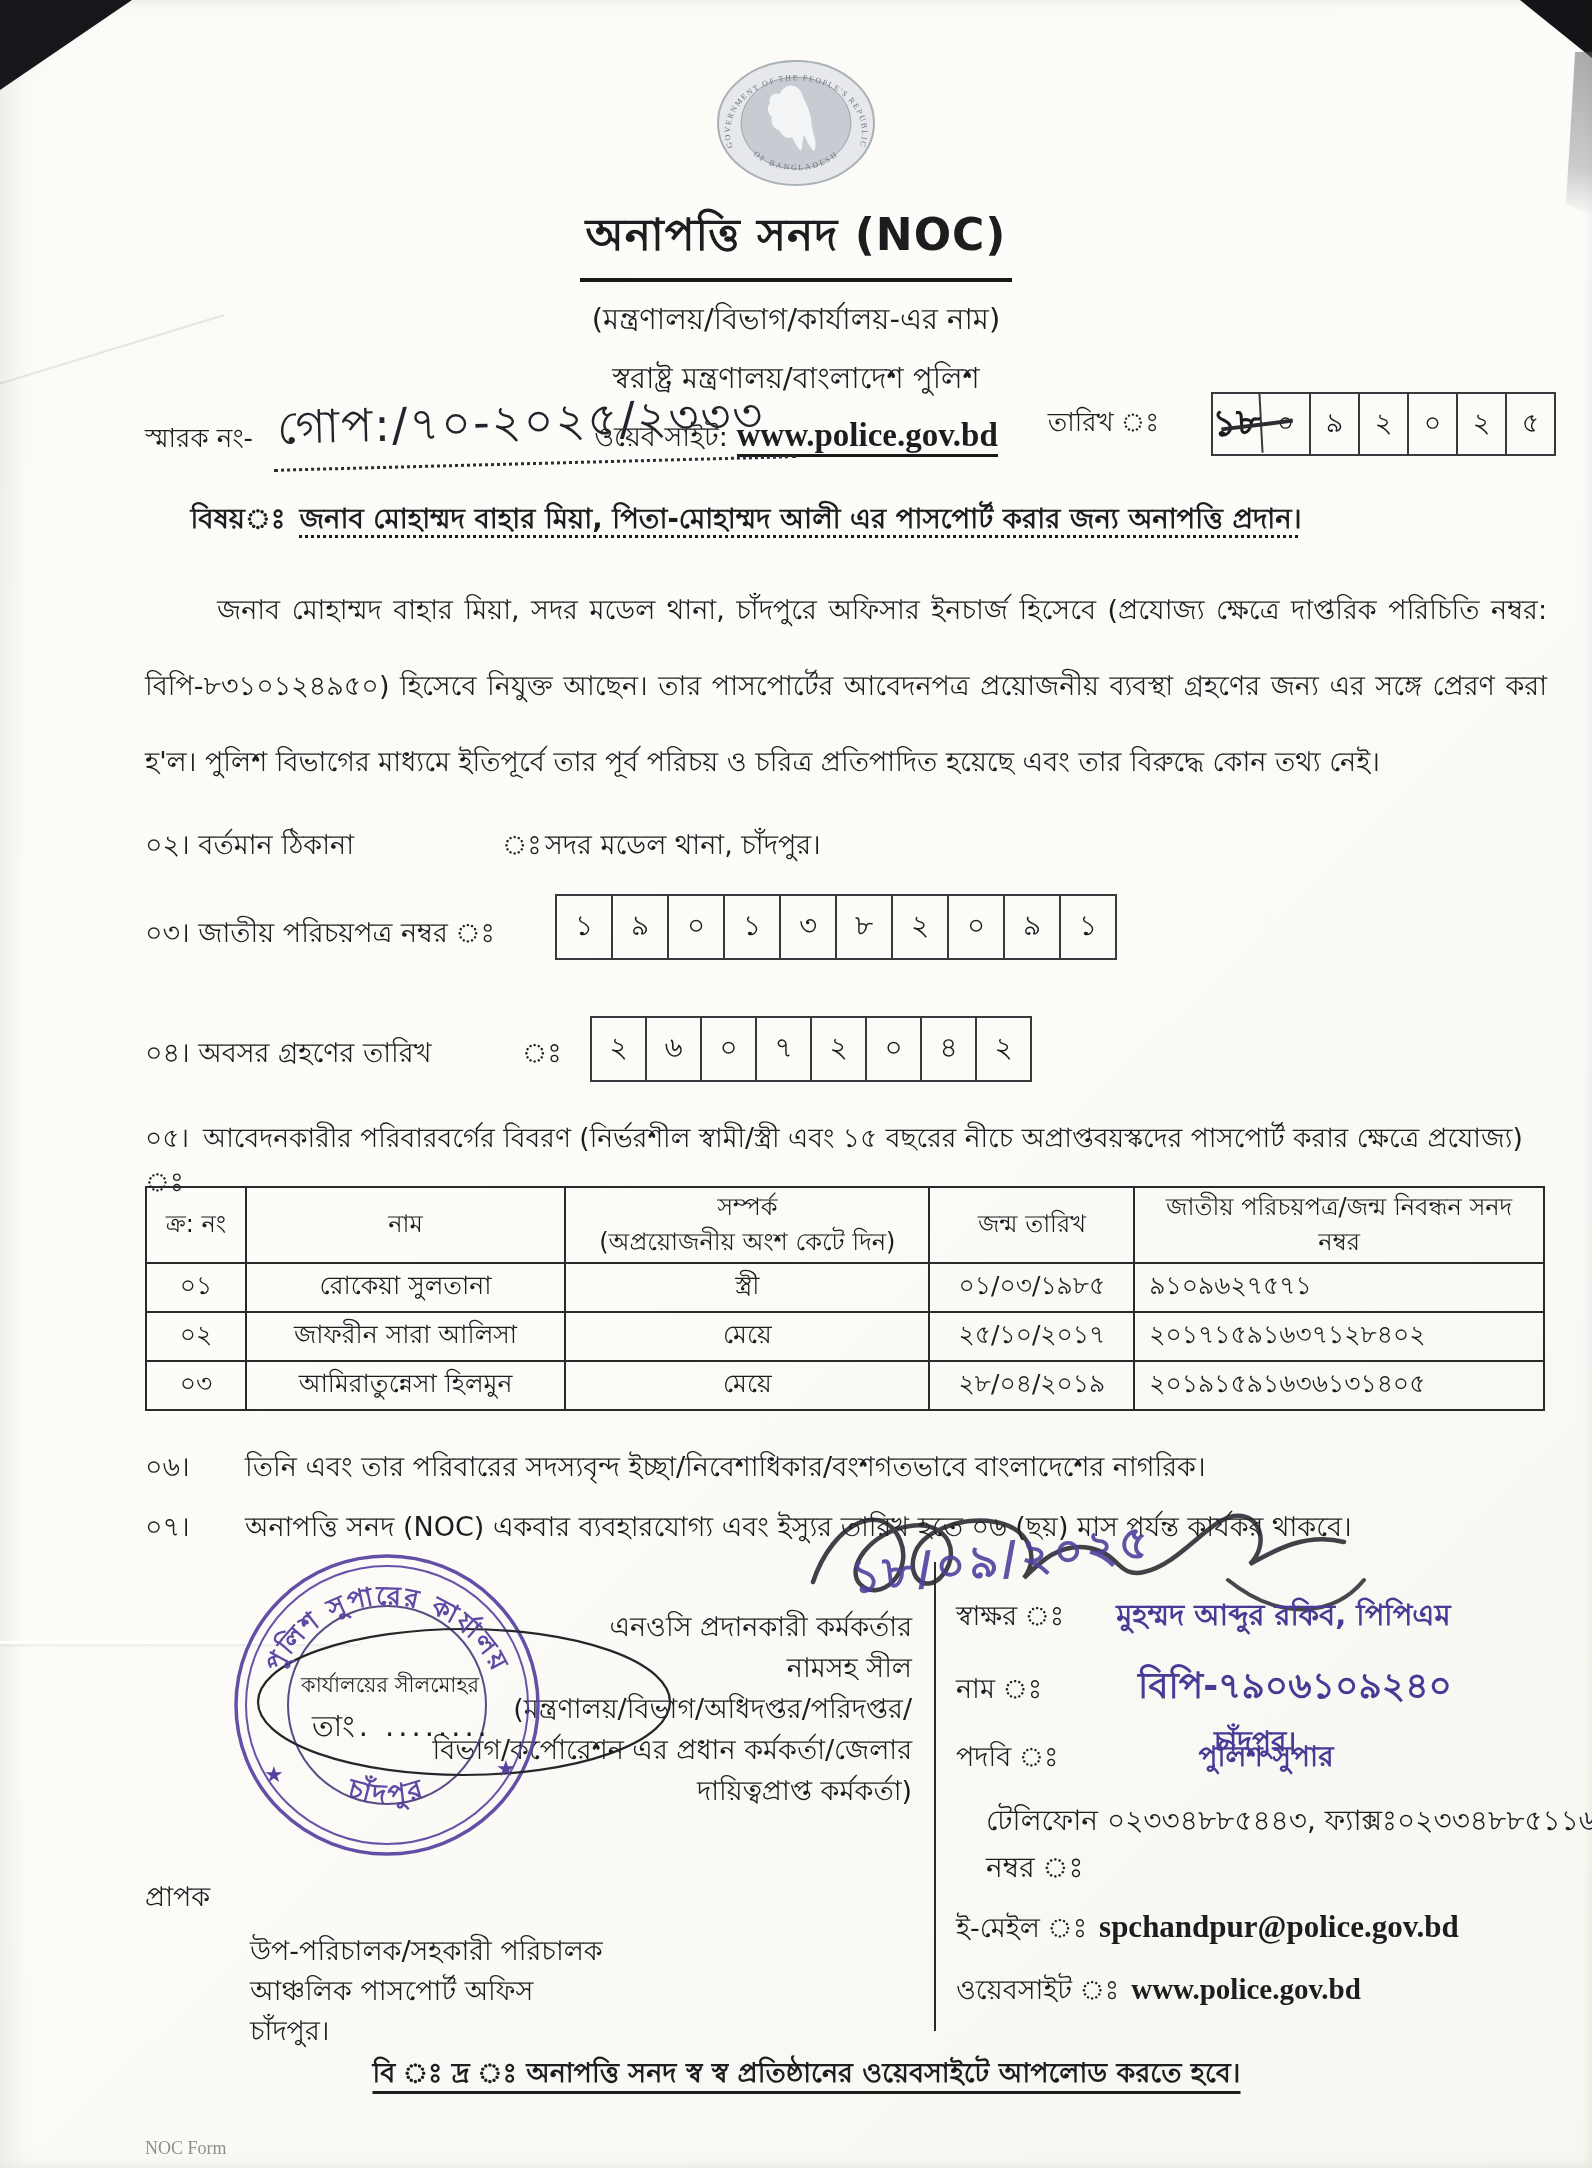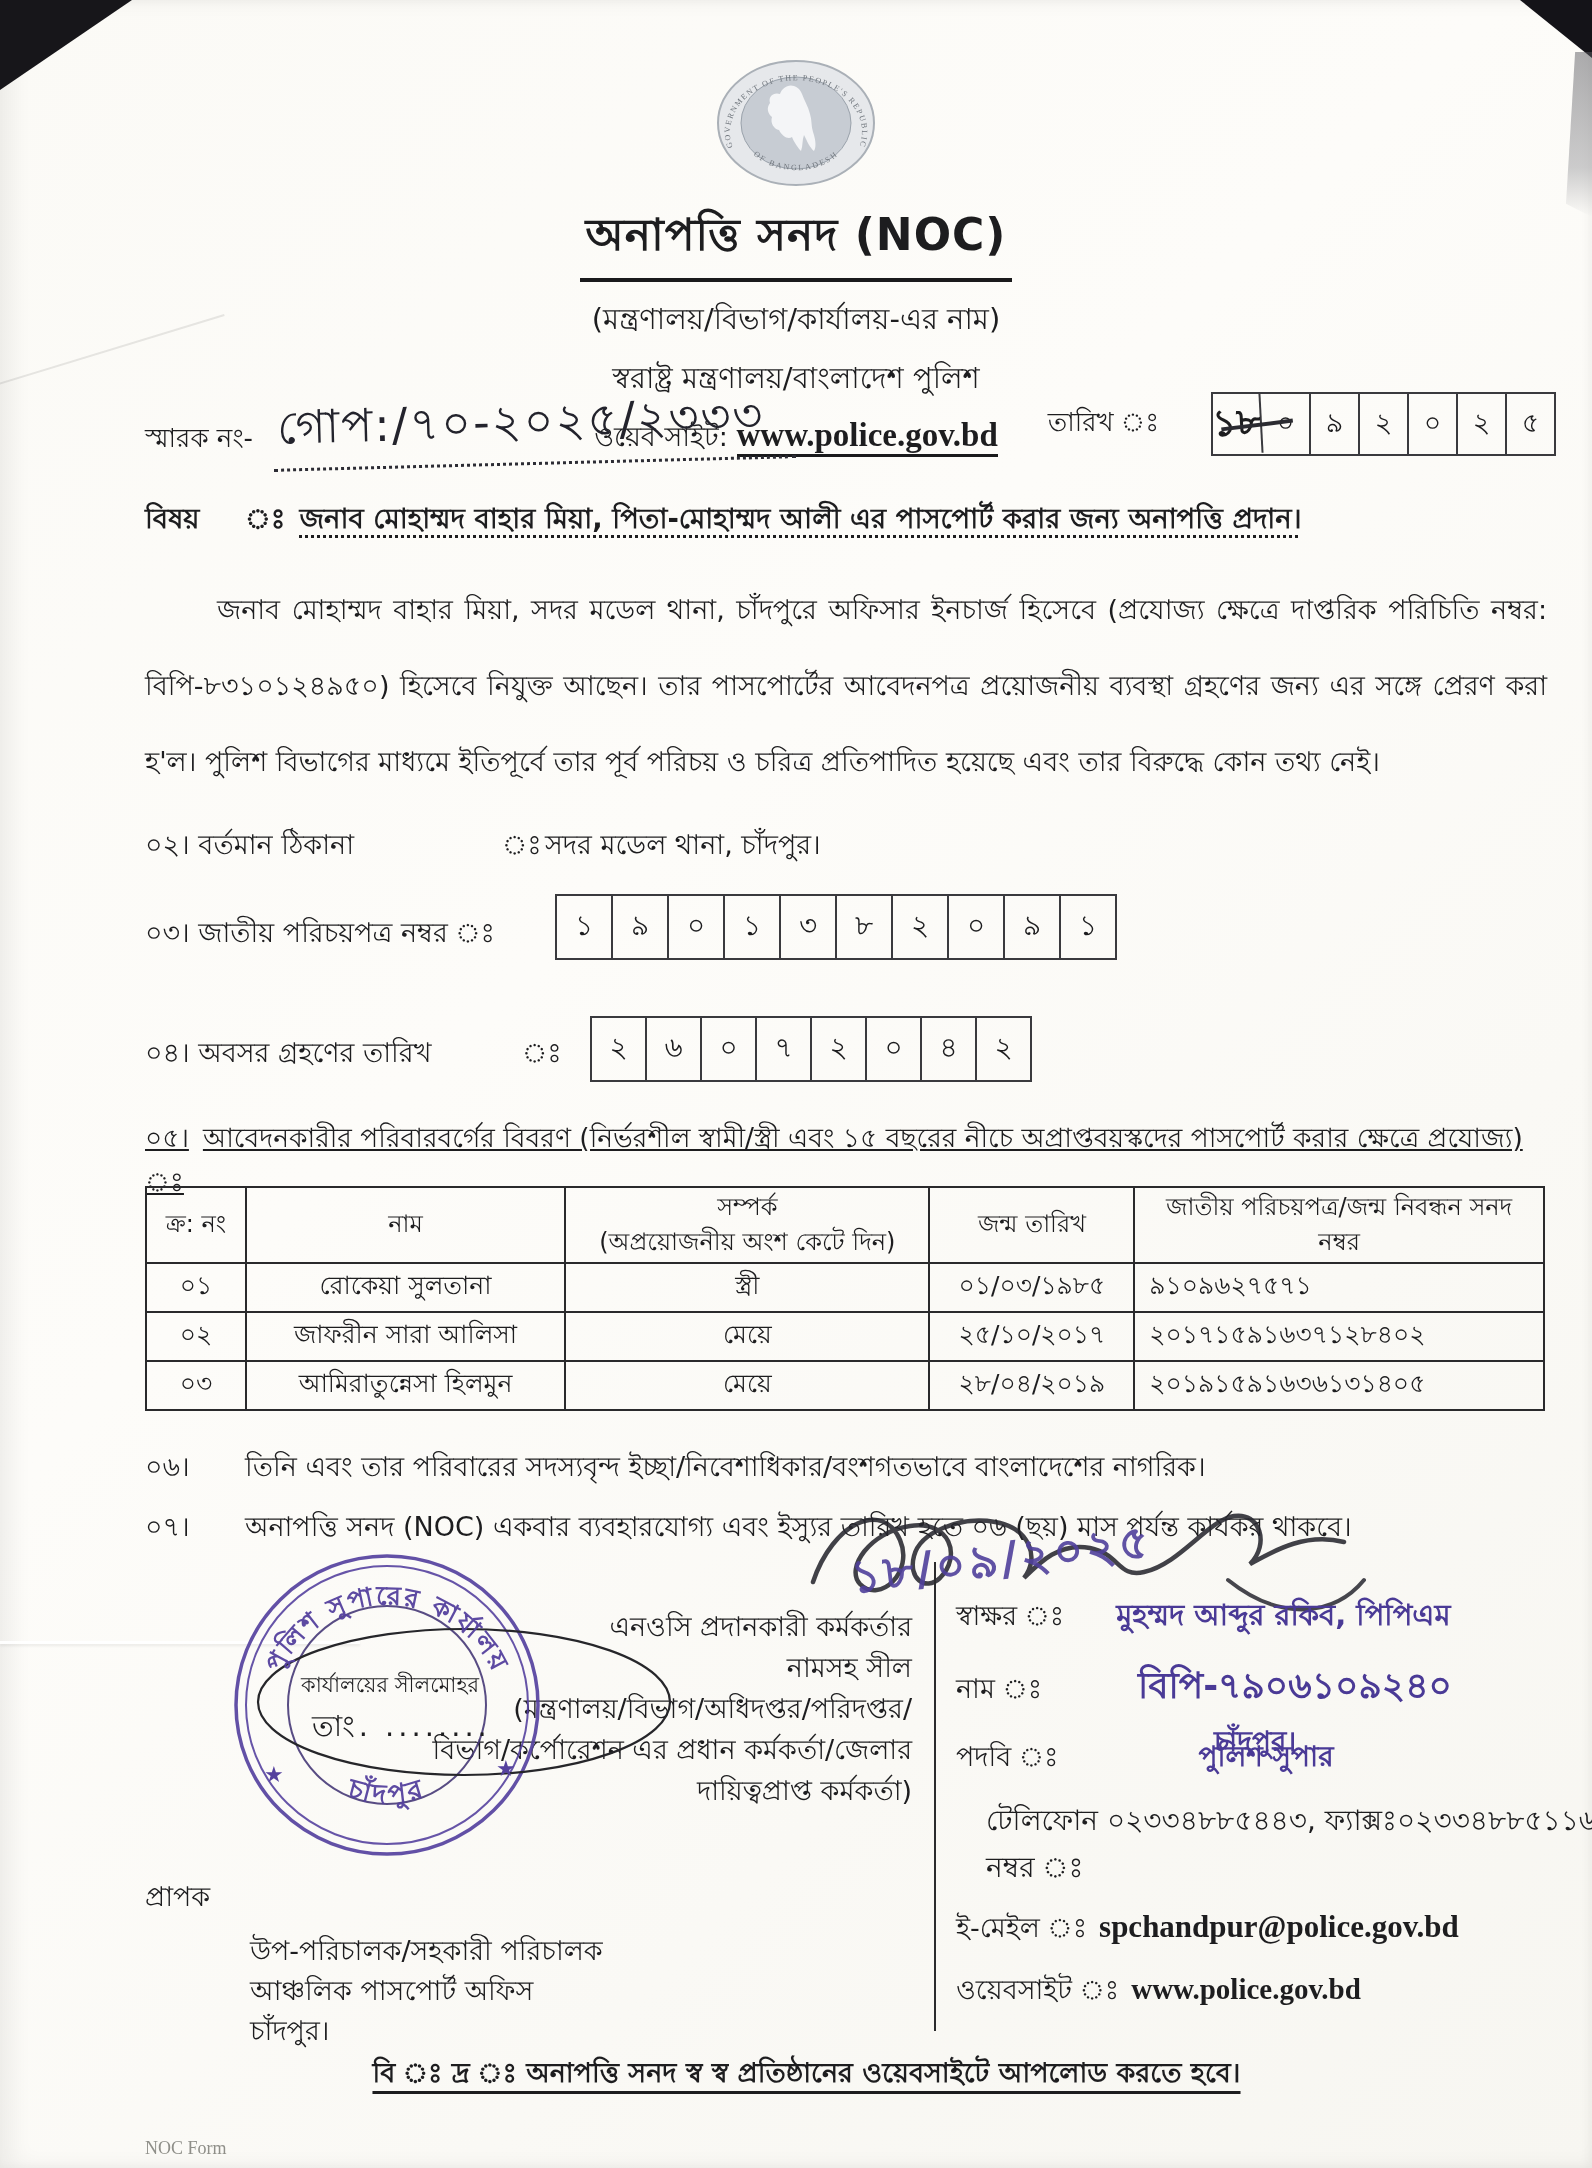--- a/index.html
+++ b/index.html
@@ -44,21 +44,21 @@
   .date-label{font-size:26px;margin-right:52px;}
   .boxrow{display:flex;border:2px solid #3a3a3e;}
   .boxrow .cell{width:47px;height:60px;border-right:2px solid #3a3a3e;
     display:flex;align-items:center;justify-content:center;font-size:27px;}
   .boxrow .cell:last-child{border-right:none;}
   .date-cells .cell:first-child{font-size:37px;font-weight:bold;position:relative;transform:rotate(-3deg);}
   .date-cells .cell:first-child::after{content:"";position:absolute;left:8px;top:30px;width:72px;
     height:4px;background:#2b2b31;transform:rotate(-4deg);}
 
   
-  .subject-row{position:absolute;left:145px;right:50px;top:498px;display:flex;font-size:27.5px;font-weight:bold;}
+  .subject-row{position:absolute;left:145px;right:50px;top:498px;display:flex;font-size:27.5px;font-weight:bold;text-align:right;}
   .subject-label{width:100px;flex:none;}
   .subject-sep{margin-right:14px;}
   .subject-text{text-decoration:underline dotted 2.5px;text-underline-offset:7px;}
 
   
   .body-par{position:absolute;left:145px;top:572px;width:1402px;font-size:27px;
     line-height:76px;text-align:justify;text-indent:72px;}
 
   
   .item{position:absolute;left:145px;font-size:27px;}
@@ -68,21 +68,21 @@
   .i02-value{position:absolute;left:400px;top:0;}
   .item-03{top:894px;width:1100px;height:70px;}
   .i03-label{position:absolute;left:0;top:18px;text-align:center;}
   .i03-boxes{position:absolute;left:410px;top:0;}
   .i03-boxes .cell{width:54px;height:62px;font-size:28px;}
   .item-04{top:1016px;width:1100px;height:70px;}
   .i04-label{position:absolute;left:0;top:16px;}
   .i04-sep{position:absolute;left:377px;top:16px;}
   .i04-boxes{position:absolute;left:445px;top:0;}
   .i04-boxes .cell{width:53px;height:62px;font-size:28px;}
-  .item-05{top:1118px;width:1412px;font-size:26.5px;text-decoration:underline;}
+  .item-05{top:1118px;width:1412px;font-size:26.5px;}
   .i05-num{margin-right:14px;}
 
   
   .family-table{position:absolute;left:145px;top:1186px;width:1400px;border-collapse:collapse;}
   .family-table th,.family-table td{border:2px solid #2a2a2c;padding:2px 8px;}
   .family-table th{font-size:24px;font-weight:normal;white-space:pre-line;line-height:1.45;height:66px;}
   .family-table td{font-size:25px;height:38px;text-align:center;}
   .family-table td:last-child{text-align:left;padding-left:14px;}
 
   .item-06{top:1446px;width:1300px;display:flex;}

